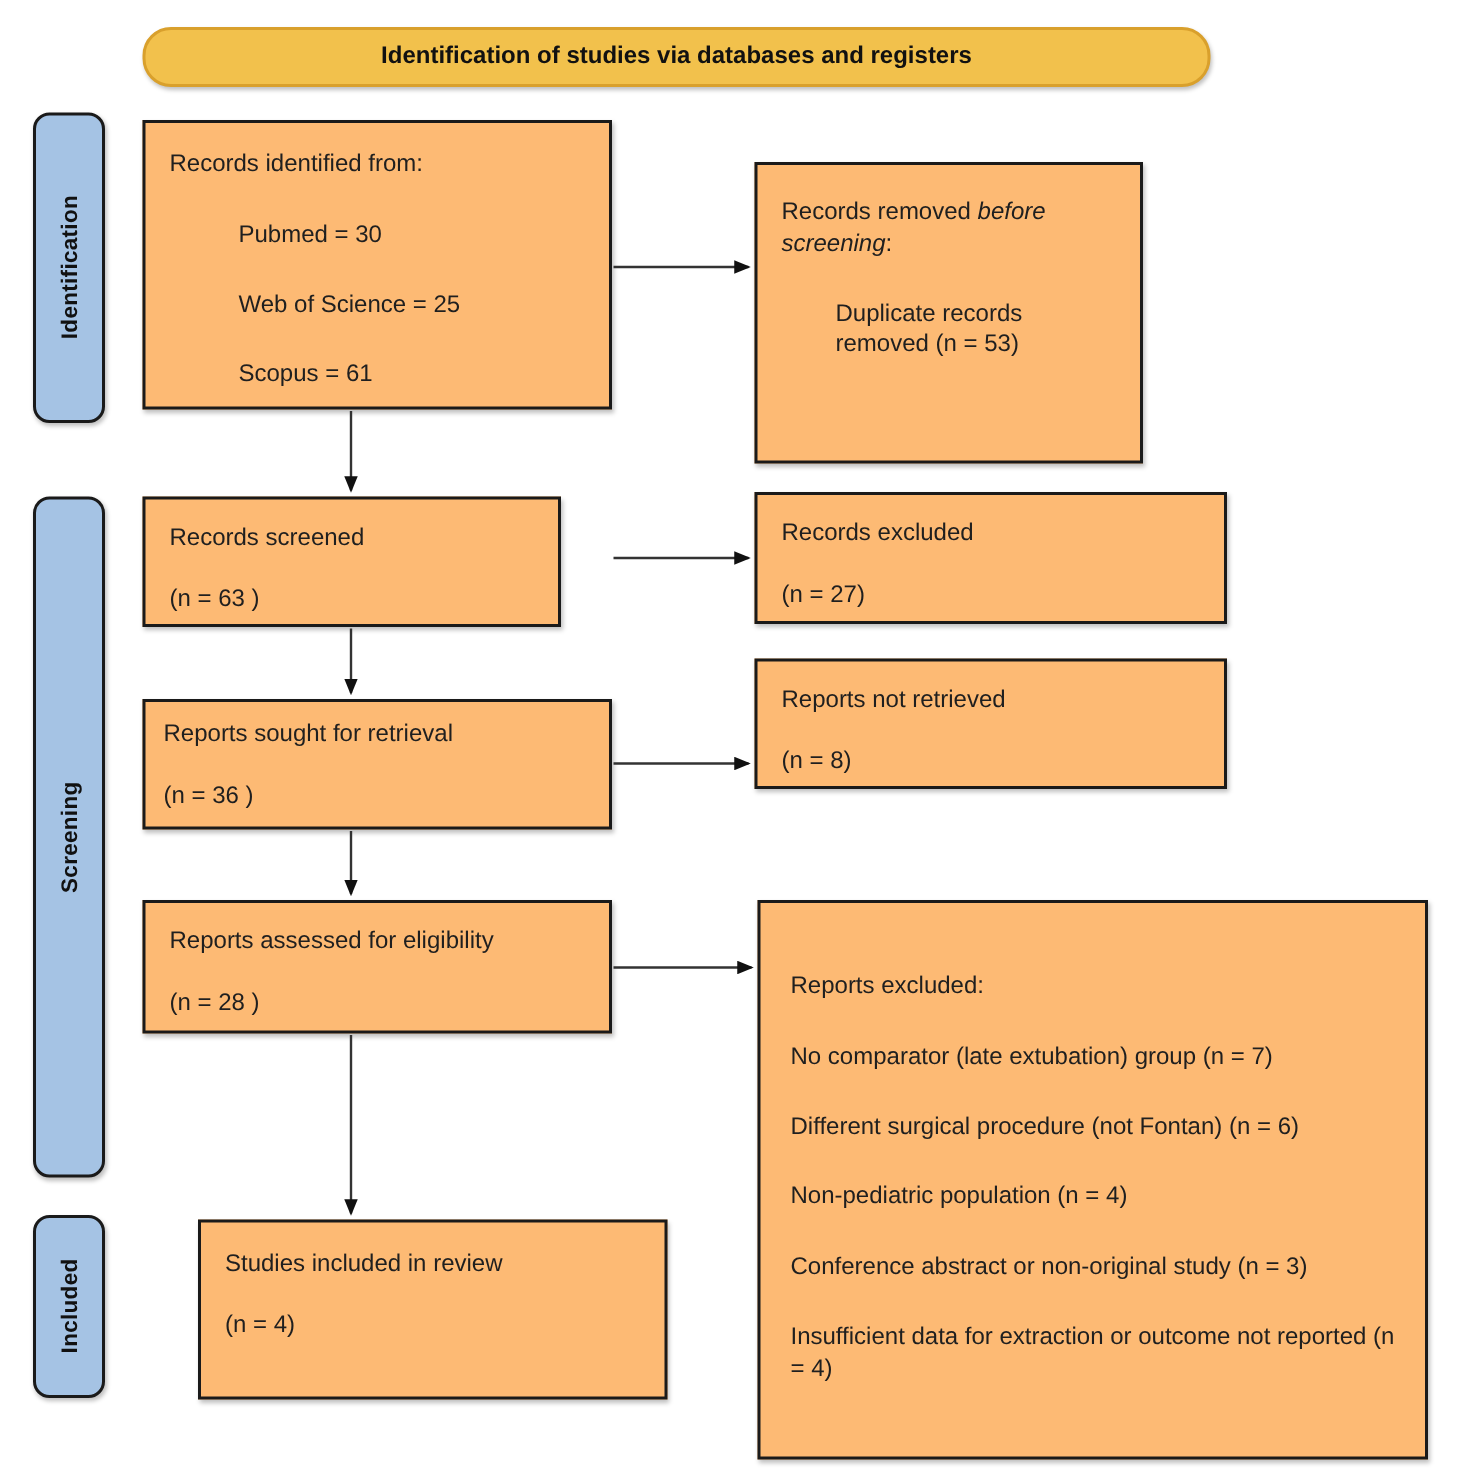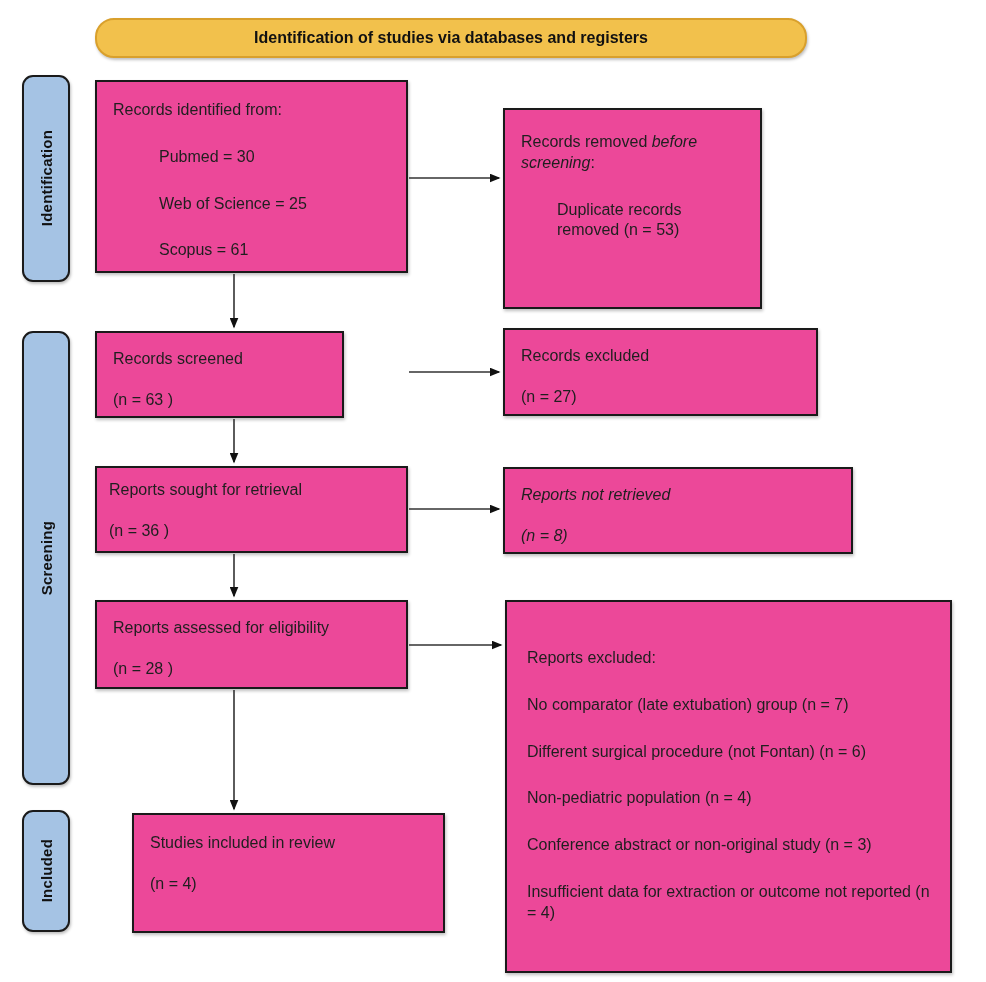--- a/index.html
+++ b/index.html
@@ -34,39 +34,39 @@
   #stage-identification{top:75px;height:207px;}
   #stage-screening{top:331px;height:454px;}
   #stage-included{top:810px;height:122px;}
   .stage-label{
     writing-mode:vertical-rl;transform:rotate(180deg);
     font-weight:bold;font-size:15px;color:#111;letter-spacing:.2px;
   }
 
   
   .box{
-    position:absolute;background:#ec4899;border:2px solid var(--box-border);
+    position:absolute;background:#fdba74;border:2px solid var(--box-border);
     font-size:16px;line-height:1.3;color:var(--text);
     box-shadow:1px 2px 3px rgba(0,0,0,.25);
   }
   .box .box-title{font-size:16px;}
   .indent-item{margin-left:46px;margin-top:26px;}
   .count{margin-top:20px;}
 
   #b1{left:95px;top:80px;width:313px;height:193px;padding:18px 16px;}
-  #b2{left:95px;top:331px;width:249px;height:87px;padding:16px;}
+  #b2{left:95px;top:331px;width:279px;height:87px;padding:16px;}
   #b3{left:95px;top:466px;width:313px;height:87px;padding:12px;}
   #b4{left:95px;top:600px;width:313px;height:89px;padding:16px;}
   #b5{left:95px;top:813px;width:313px;height:120px;padding:18px 16px;margin-left:37px;}
 
   #r1{left:503px;top:108px;width:259px;height:201px;padding:22px 16px 0 16px;}
   #r1 .box-title{max-width:212px;}
   #r1 .indent-item{margin-left:36px;}
   #r2{left:503px;top:328px;width:315px;height:88px;padding:16px;}
-  #r3{left:503px;top:467px;width:350px;height:87px;padding:16px;font-style:italic;}
+  #r3{left:503px;top:439px;width:315px;height:87px;padding:16px;}
   #r4{left:505px;top:600px;width:447px;height:373px;padding:46px 20px 0 20px;}
   #r4 .excl-item{margin-top:26px;}
 
   .em{font-style:italic;}
 
   
   #connectors{position:absolute;left:0;top:0;width:986px;height:982px;pointer-events:none;}
 </style>
 </head>
 <body>

